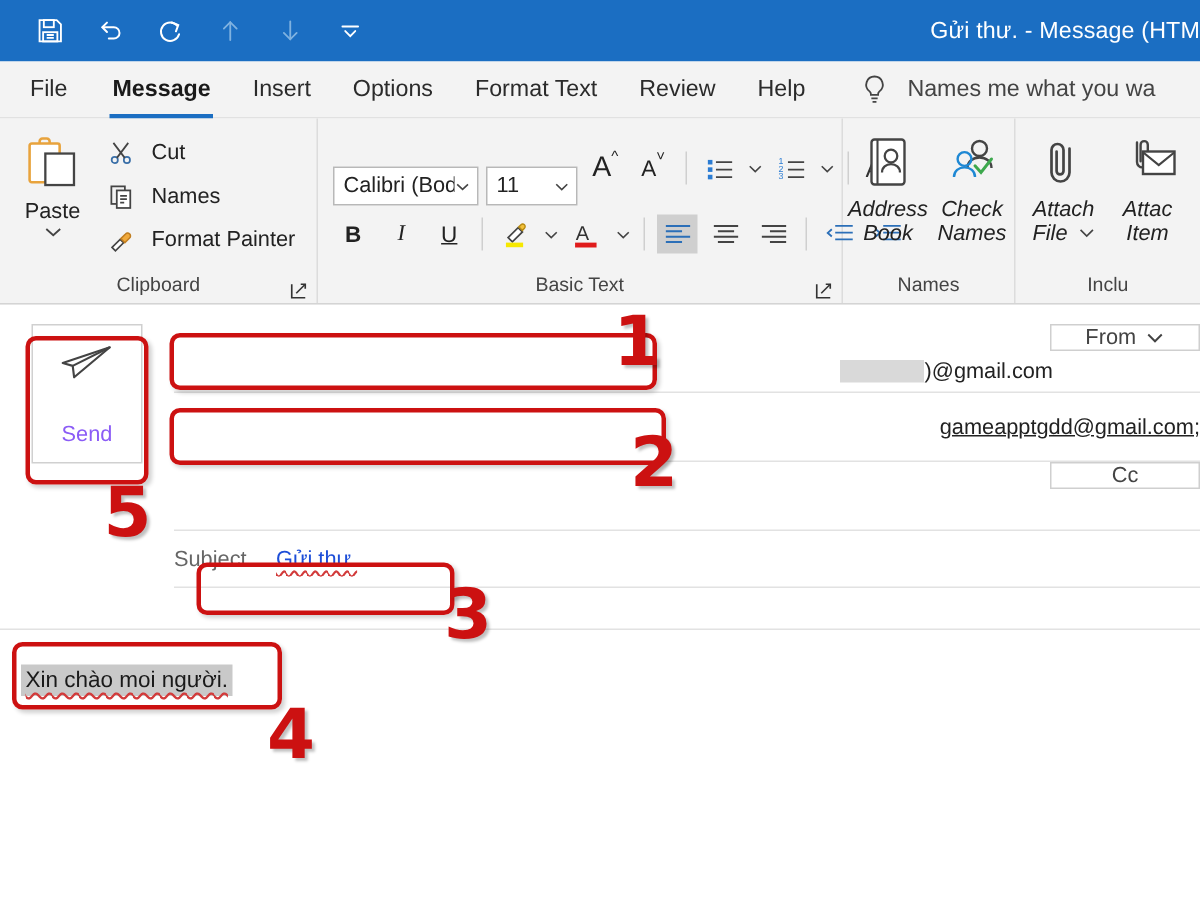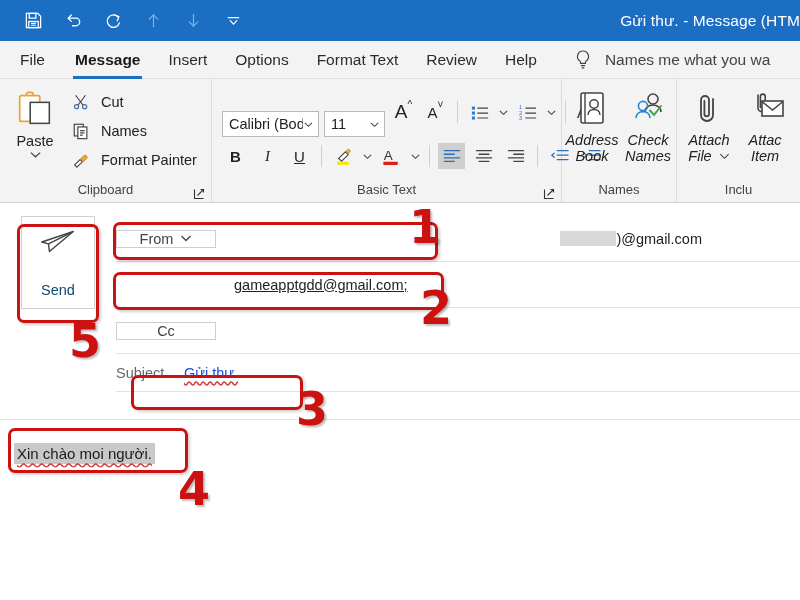--- a/index.html
+++ b/index.html
@@ -161,27 +161,28 @@
     width: 800px; height: 215px;
     background: #ffffff;
   }
   .send-btn {
     position: absolute; left: 21px; top: 12px;
     width: 74px; height: 93px;
     border: 1px solid #d0d0d0; background: #fff;
     display: flex; flex-direction: column;
     align-items: center; justify-content: center;
   }
-  .send-btn .lbl { font-size: 14.5px; color: #0c4a6e; margin-top: 25px; }
+  .send-btn .lbl { font-size: 14.5px; color: #8b5cf6; margin-top: 25px; }
 
   .field-row {
     position: absolute; left: 116px;
     width: 684px; height: 46px;
-    display: flex; align-items: center;
+    display: flex; align-items: flex-end;
     border-bottom: 1px solid #e2e2e2;
+    flex-direction: column;
   }
   .field-row.r1 { top: 12px; }
   .field-row.r2 { top: 58px; }
   .field-row.r3 { top: 104px; }
   .fld-btn {
     width: 100px;
     border: 1px solid #cfcfcf;
     background: #fff;
     display: flex; align-items: center; justify-content: center;
     gap: 7px;

